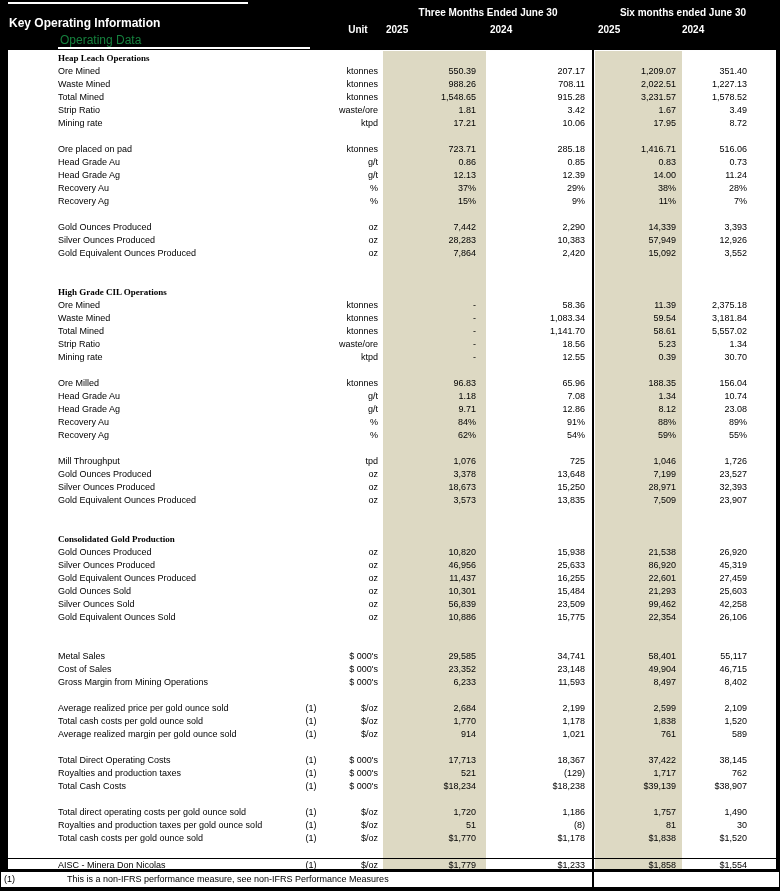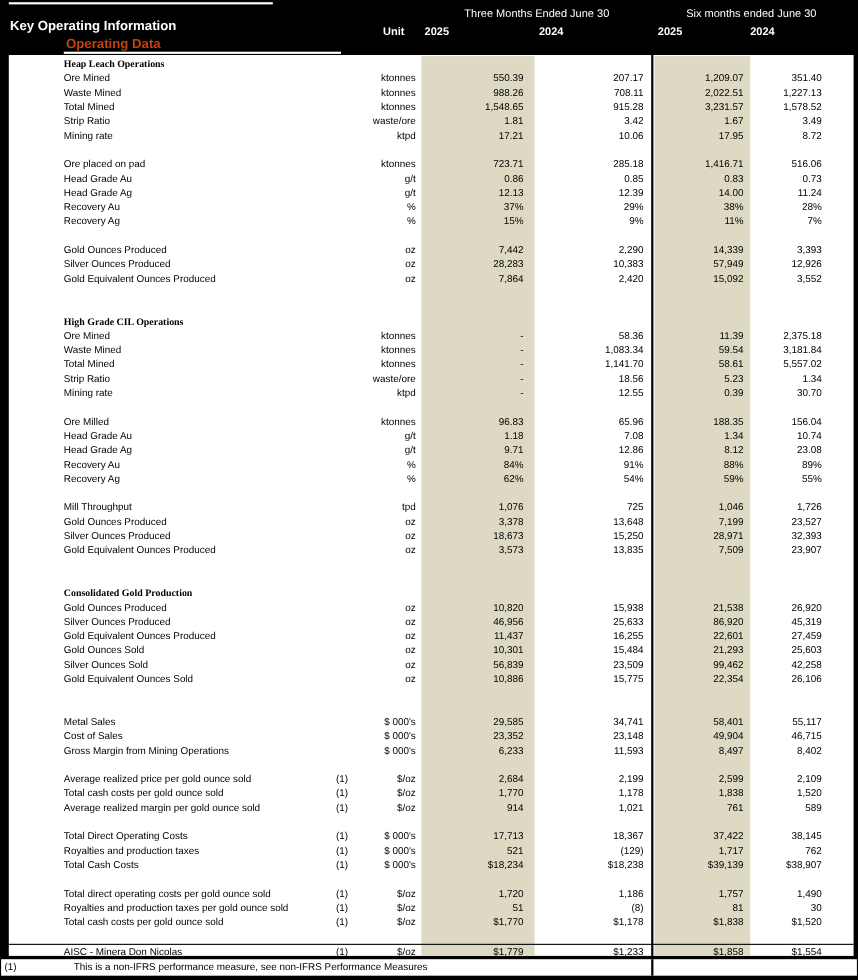--- a/index.html
+++ b/index.html
@@ -3,24 +3,24 @@
 <meta charset="utf-8">
 <style>
   html,body { margin:0; padding:0; background:#808080; }
   .page {
     position:relative; width:780px; height:891px; background:#000;
     font-family:"Liberation Sans", "DejaVu Sans", sans-serif; overflow:hidden;
   }
   
   .top-rule   { position:absolute; left:8px;  top:2px;  width:240px; height:2px; background:#fff; }
   .title      { position:absolute; left:9px;  top:16px; color:#fff; font-weight:bold; font-size:12px; white-space:nowrap; }
-  .subtitle   { position:absolute; left:60px; top:33px; color:#c2410c; font-weight:bold; font-size:12px; white-space:nowrap; }
+  .subtitle   { position:absolute; left:60px; top:33px; color:#15803d; font-weight:normal; font-size:12px; white-space:nowrap; }
   .sub-rule   { position:absolute; left:58px; top:47px; width:252px; height:2px; background:#fff; }
   .unit-h     { position:absolute; left:330px; top:24px; width:56px;  text-align:center; color:#fff; font-weight:bold; font-size:10px; }
-  .grp        { position:absolute; top:7px; color:#fff; font-weight:normal; font-size:10px; text-align:center; }
+  .grp        { position:absolute; top:7px; color:#fff; font-weight:bold; font-size:10px; text-align:center; }
   .g1         { left:386px; width:204px; }
   .g2         { left:590px; width:186px; }
   .yr         { position:absolute; top:24px; color:#fff; font-weight:bold; font-size:10px; text-align:left; }
   .y1 { left:386px; width:104px; }
   .y2 { left:490px; width:108px; }
   .y3 { left:598px; width:92px;  }
   .y4 { left:682px; width:94px;  }
   
   .table-area { position:absolute; left:8px; top:50px; width:768px; height:819px; background:#fff; }
   .hl  { position:absolute; top:1px; height:818px; }

